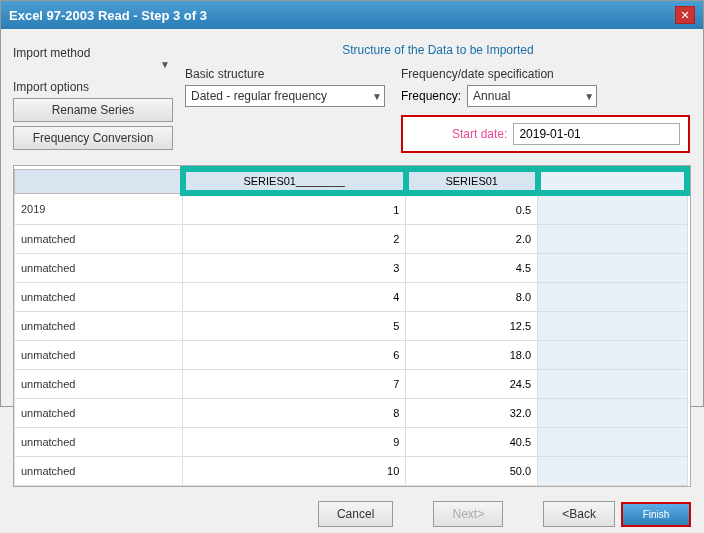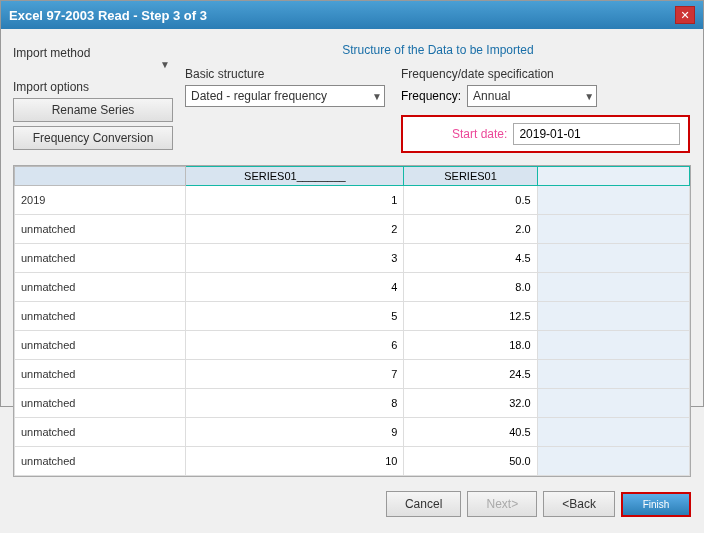--- a/index.html
+++ b/index.html
@@ -174,21 +174,21 @@
       flex: 1;
       overflow: hidden;
     }
     table {
       border-collapse: collapse;
       width: 100%;
       font-size: 11px;
     }
     th {
       background: #d8e4f0;
-      border: 1px solid #14b8a6;
+      border: 6px solid #14b8a6;
       padding: 3px 6px;
       text-align: center;
       font-weight: normal;
       white-space: nowrap;
     }
     td {
       border: 1px solid #ddd;
       padding: 8px 6px;
       white-space: nowrap;
     }
@@ -214,20 +214,21 @@
     }
     .btn-footer {
       background: linear-gradient(to bottom, #f5f5f5, #e0e0e0);
       border: 1px solid #999;
       padding: 5px 18px;
       font-size: 12px;
       cursor: pointer;
       color: #333;
       min-width: 70px;
       text-align: center;
+      margin-left: 34px;
     }
     .btn-finish {
       background: linear-gradient(to bottom, #5baee8, #2b7db5);
       border: 2px solid #cc0000;
       color: white;
       padding: 5px 18px;
       font-size: 10px;
       cursor: pointer;
       min-width: 70px;
       text-align: center;

